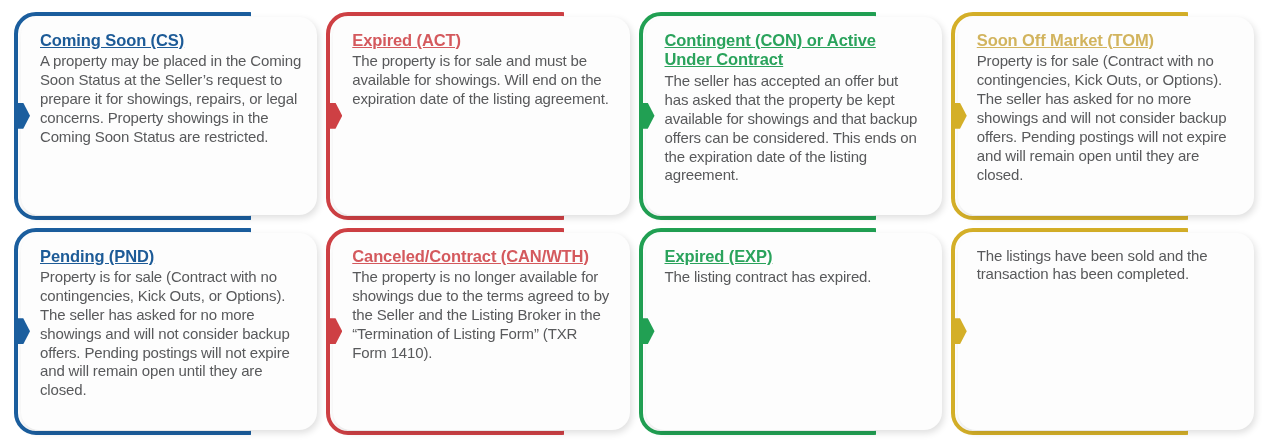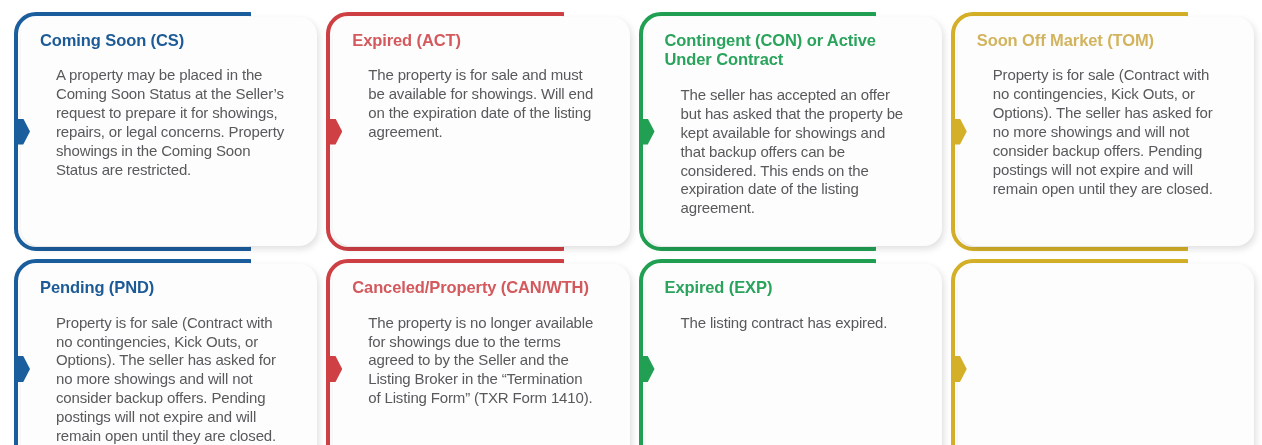--- a/index.html
+++ b/index.html
@@ -86,24 +86,25 @@
     overflow: hidden;
   }
 
   .card-title {
     margin: 0 0 2px 0;
     font-size: 16.5px;
     font-weight: bold;
     line-height: 1.18;
     color: var(--title);
     letter-spacing: -0.1px;
+    text-decoration: underline;
   }
 
   .card-body {
-    margin: 16px;
+    margin: 0;
     font-size: 15px;
     line-height: 1.26;
     color: #58595b;
     letter-spacing: -0.15px;
   }
 </style>
 </head>
 <body>
 
 <div id="board">
@@ -149,33 +150,34 @@
     <div class="panel">
       <p class="card-title">Pending (PND)</p>
       <p class="card-body">Property is for sale (Contract with no contingencies, Kick Outs, or Options). The seller has asked for no more showings and will not consider backup offers. Pending postings will not expire and will remain open until they are closed.</p>
     </div>
   </div>
 
   <div class="card" style="--accent: #ce4044; --title: #d4595d;">
     <div class="bracket"></div>
     <div class="notch"></div>
     <div class="panel">
-      <p class="card-title">Canceled/Property (CAN/WTH)</p>
+      <p class="card-title">Canceled/Contract (CAN/WTH)</p>
       <p class="card-body">The property is no longer available for showings due to the terms agreed to by the Seller and the Listing Broker in the “Termination of Listing Form” (TXR Form 1410).</p>
     </div>
   </div>
 
   <div class="card" style="--accent: #21a053; --title: #2aa35c;">
     <div class="bracket"></div>
     <div class="notch"></div>
     <div class="panel">
       <p class="card-title">Expired (EXP)</p>
       <p class="card-body">The listing contract has expired.</p>
     </div>
   </div>
 
   <div class="card" style="--accent: #d4af28; --title: #d2b45e;">
     <div class="bracket"></div>
     <div class="notch"></div>
     <div class="panel">
+      <p class="card-body">The listings have been sold and the transaction has been completed.</p>
     </div>
   </div>
 </div>
 
 </body></html>

